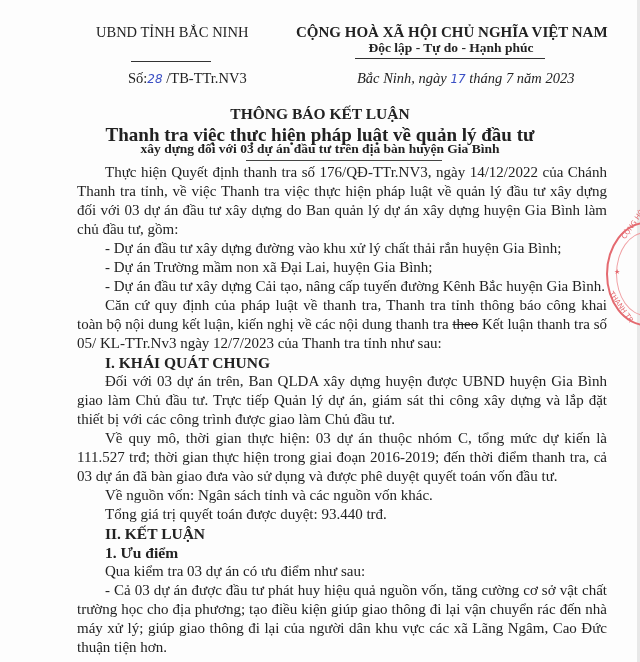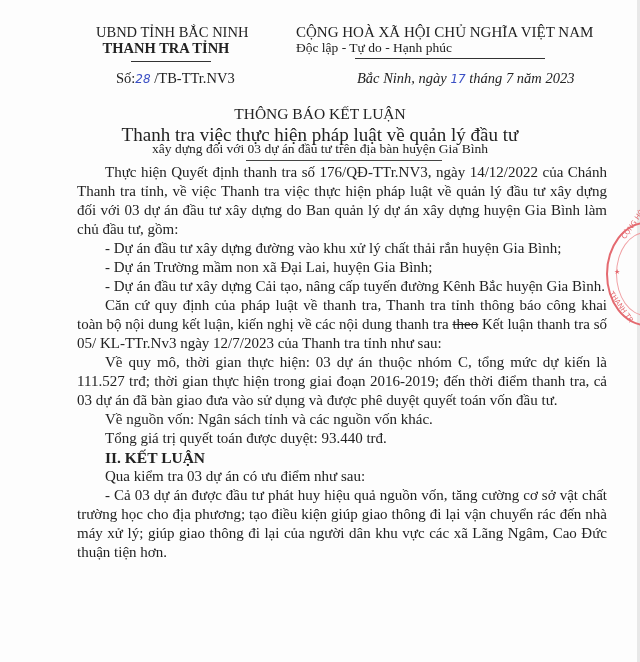--- a/index.html
+++ b/index.html
@@ -8,27 +8,27 @@
     background: #fdfdfd;
     font-family: "Liberation Serif", "DejaVu Serif", serif;
     color: #222;
   }
   .page { position: absolute; left: 0; top: 0; width: 640px; height: 526px; }
   .right-edge { position: absolute; right: 0; top: 0; width: 3px; height: 662px; background: #e8e8e8; }
   .abs { position: absolute; white-space: nowrap; }
   .hdr-left { left: 96px; top: 24px; width: 140px; text-align: center; font-size: 14.5px; line-height: 16px; }
   .hdr-left .b { font-weight: bold; }
   .hdr-rule-l { position: absolute; left: 131px; top: 61px; width: 80px; border-top: 1px solid #333; }
-  .hdr-right { left: 296px; top: 24px; width: 310px; text-align: left; font-size: 15px; line-height: 16px; font-weight: normal; }
+  .hdr-right { left: 296px; top: 24px; width: 310px; text-align: center; font-size: 15px; line-height: 16px; font-weight: bold; }
   .hdr-right .sub { font-size: 13.5px; }
   .hdr-rule-r { position: absolute; left: 355px; top: 58px; width: 190px; border-top: 1px solid #333; }
-  .so { left: 116px; top: 70px; font-size: 14.5px; }
+  .so { left: 128px; top: 70px; font-size: 14.5px; }
   .hand { color: #3a4fc4; font-style: italic; font-family: "DejaVu Sans", sans-serif; font-size: 12px; }
   .date { left: 357px; top: 70px; font-size: 14.5px; font-style: italic; }
-  .title { left: 0; width: 640px; text-align: center; font-weight: normal; }
+  .title { left: 0; width: 640px; text-align: center; font-weight: bold; }
   .t1 { top: 105px; font-size: 15.5px; }
   .t2 { top: 124px; font-size: 19px; }
   .t3 { top: 141px; font-size: 13.5px; }
   .title-rule { position: absolute; left: 246px; top: 160px; width: 196px; border-top: 1px solid #444; }
   .body { position: absolute; left: 77px; top: 163px; width: 530px; font-size: 15px; line-height: 19px; text-align: justify; }
   .body p { margin: 0; text-indent: 28px; }
   .body p.h { font-weight: bold; font-size: 15.5px; }
   .body .strike { text-decoration: line-through; }
   .stamp {
     position: absolute; left: 606px; top: 222px; width: 80px; height: 104px;
@@ -43,21 +43,20 @@
   .stamp-star { position: absolute; left: 6px; top: 44px; color: #e46a70; font-size: 7px; }
 </style>
 </head>
 <body>
 
 <div class="page">
   <div class="right-edge"></div>
 
   <div class="abs hdr-left">
     <div>UBND TỈNH BẮC NINH</div>
-    <div class="b">THANH TRA TỈNH</div>
   </div>
   <div class="hdr-rule-l"></div>
 
   <div class="abs hdr-right">
     <div>CỘNG HOÀ XÃ HỘI CHỦ NGHĨA VIỆT NAM</div>
     <div class="sub">Độc lập - Tự do - Hạnh phúc</div>
   </div>
   <div class="hdr-rule-r"></div>
 
   <div class="abs so">
@@ -75,24 +74,27 @@
   <div class="abs title t2">Thanh tra việc thực hiện pháp luật về quản lý đầu tư</div>
   <div class="abs title t3">xây dựng đối với  03 dự án đầu tư  trên địa bàn huyện Gia Bình</div>
   <div class="title-rule"></div>
 
   <div class="body">
     <p>Thực hiện Quyết định thanh tra số 176/QĐ-TTr.NV3, ngày 14/12/2022 của Chánh Thanh tra tỉnh, về việc Thanh tra việc thực hiện pháp luật về quản lý đầu tư xây dựng đối với 03 dự án đầu tư xây dựng do Ban quản lý dự án xây dựng huyện Gia Bình làm chủ đầu tư, gồm:</p>
     <p>- Dự án đầu tư xây dựng đường vào khu xử lý chất thải rắn huyện Gia Bình;</p>
     <p>- Dự án Trường mầm non xã Đại Lai, huyện Gia Bình;</p>
     <p>- Dự án đầu tư xây dựng Cải tạo, nâng cấp tuyến đường Kênh Bắc huyện Gia Bình.</p>
     <p><span>Căn cứ quy định của pháp luật về thanh tra, Thanh tra tỉnh thông báo công khai toàn bộ nội dung kết luận, kiến nghị về các nội dung thanh tra </span><span class="strike">theo</span><span> Kết luận thanh tra  số 05/ KL-TTr.Nv3 ngày 12/7/2023 của Thanh tra tỉnh như sau:</span></p>
+    <p class="h">I. KHÁI QUÁT CHUNG</p>
+    <p>Đối với 03 dự án trên, Ban QLDA xây dựng huyện được UBND huyện Gia Bình giao làm Chủ đầu tư. Trực tiếp Quản lý dự án, giám sát thi công xây dựng và lắp đặt thiết bị với các công trình được giao làm Chủ đầu tư.</p>
     <p>Về quy mô, thời gian thực hiện: 03 dự án thuộc nhóm C, tổng mức dự kiến là 111.527 trđ; thời gian thực hiện trong giai đoạn 2016-2019; đến thời điểm thanh tra, cả 03 dự án đã bàn giao đưa vào sử dụng và được phê duyệt quyết toán vốn đầu tư.</p>
     <p>Về nguồn vốn: Ngân sách tỉnh và các nguồn vốn khác.</p>
     <p>Tổng giá trị quyết toán được duyệt: 93.440 trđ.</p>
     <p class="h">II. KẾT LUẬN</p>
+    <p class="h">1. Ưu điểm</p>
     <p>Qua kiểm tra 03 dự án có ưu điểm như sau:</p>
     <p>- Cả 03 dự án được đầu tư phát huy hiệu quả nguồn vốn, tăng cường cơ sở vật chất trường học cho địa phương; tạo điều kiện giúp giao thông đi lại vận chuyển rác đến nhà máy xử lý; giúp giao thông đi lại của người dân khu vực các xã Lãng Ngâm, Cao Đức thuận tiện hơn.</p>
   </div>
 
   <div class="stamp">
     <span class="stamp-text">CỘNG HÒA</span>
     <span class="stamp-star">★</span>
     <span class="stamp-text2">THANH TR</span>
   </div>
 </div>

